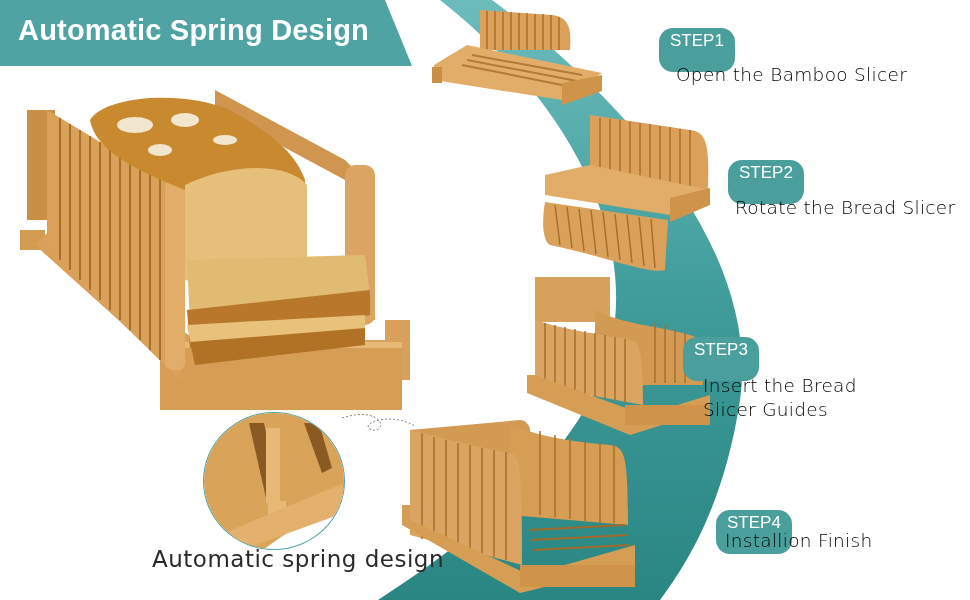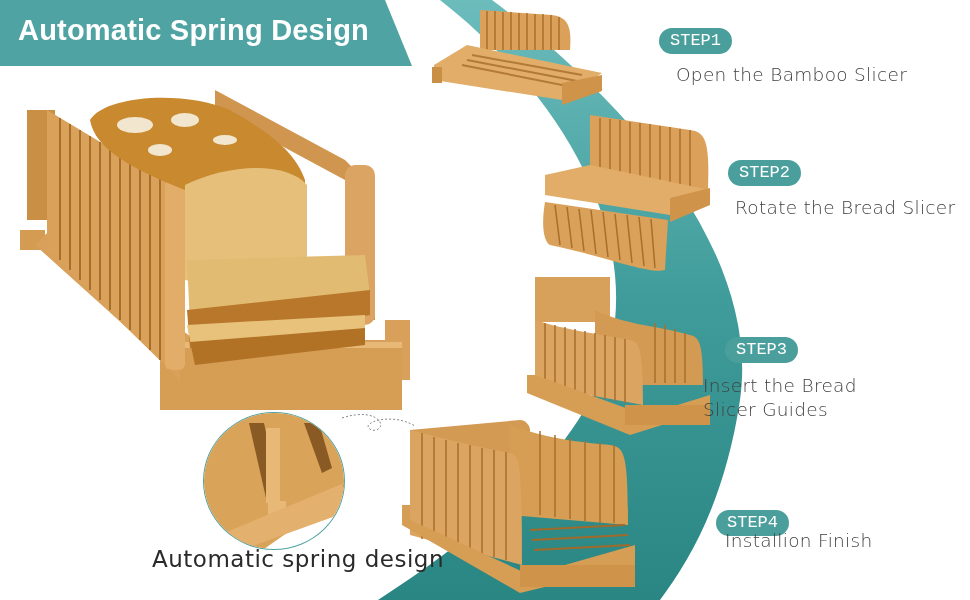--- a/index.html
+++ b/index.html
@@ -18,25 +18,25 @@
     .banner-title {
       left: 18px; top: 14px; color: #ffffff;
       font-family: "Liberation Sans", sans-serif; font-weight: bold;
       font-size: 29px; letter-spacing: 0.2px; white-space: nowrap;
     }
     
     .arc-svg { left: 0; top: 0; }
     
     .badge {
       background: #4a9f9c; color: #ffffff; border-radius: 14px;
-      font-family: Liberation Mono, monospace; font-size: 17px;
-      height: 26px; line-height: 26px; padding: 0 11px; white-space: nowrap;
+      font-family: Liberation Sans, sans-serif; font-size: 17px;
+      height: 44px; line-height: 26px; padding: 0 11px; white-space: nowrap;
     }
     .step-text {
-      font-family: "DejaVu Sans", sans-serif; font-size: 18.5px; color: #404040;
+      font-family: "DejaVu Sans", sans-serif; font-size: 18.5px; color: #000000;
       line-height: 24px; white-space: pre-line; font-weight: 300; letter-spacing: 0.3px;
     }
     .caption {
       left: 152px; top: 546px; font-size: 23px; color: #2a2a2a;
       font-family: "DejaVu Sans", sans-serif; letter-spacing: 0.5px; white-space: nowrap;
     }
     .zoom-circle {
       left: 203px; top: 412px; width: 140px; height: 136px; border-radius: 50%;
       border: 1.5px solid #4fa3a3; overflow: hidden;
       background: #ffffff;
@@ -224,18 +224,18 @@
   </g>
   <rect x="120" y="150" width="115" height="22" fill="#cf9449"></rect>
 </svg>
 
 <div class="abs badge" style="left:659px;top:28px">STEP1</div>
 <div class="abs step-text" style="left:676px;top:63px">Open the Bamboo Slicer</div>
 
 <div class="abs badge" style="left:728px;top:160px">STEP2</div>
 <div class="abs step-text" style="left:735px;top:196px">Rotate the Bread Slicer</div>
 
-<div class="abs badge" style="left:725px;top:337px">STEP3</div>
+<div class="abs badge" style="left:683px;top:337px">STEP3</div>
 <div class="abs step-text" style="left:703px;top:374px">Insert the  Bread
 Slicer Guides</div>
 
 <div class="abs badge" style="left:716px;top:510px">STEP4</div>
 <div class="abs step-text" style="left:725px;top:529px">Installion Finish</div>
 
 </body></html>

